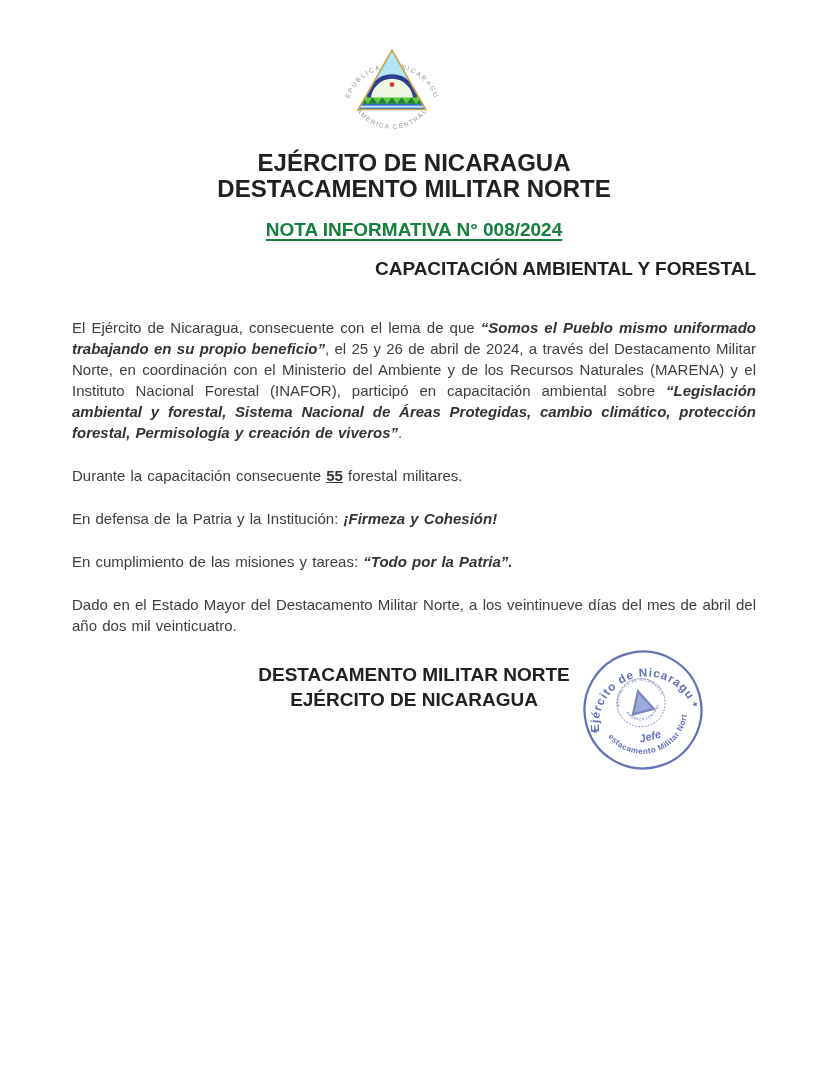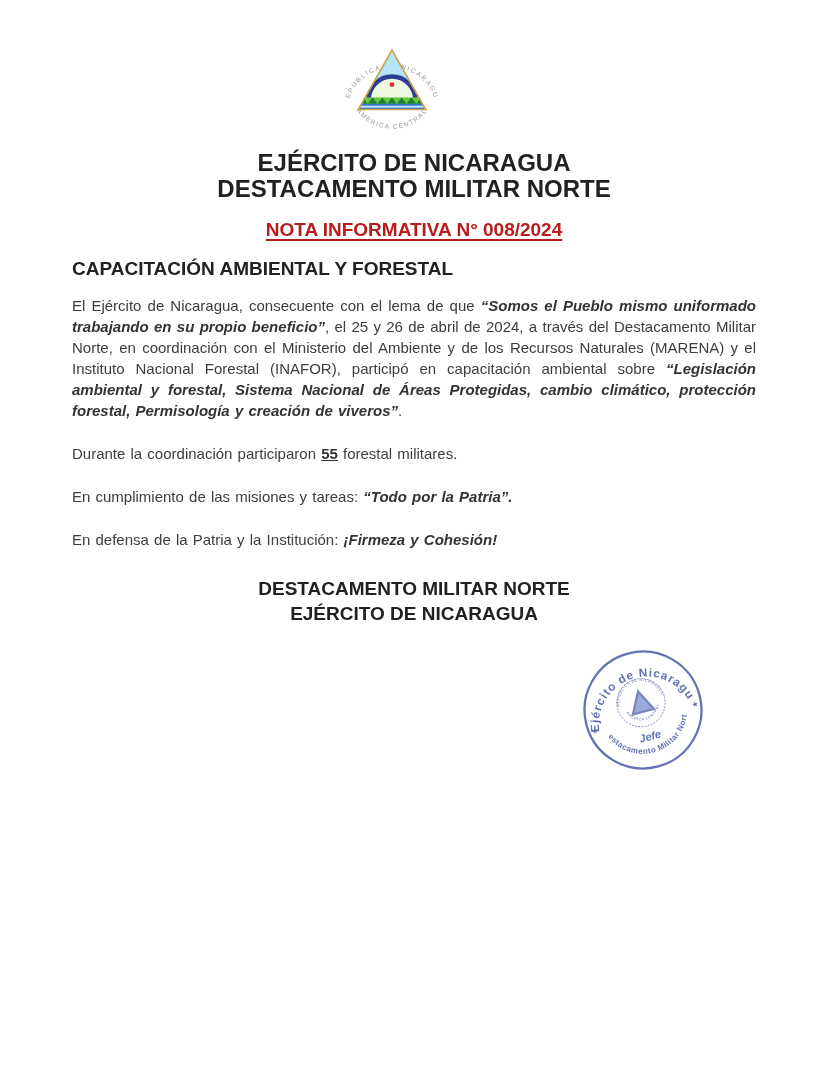--- a/index.html
+++ b/index.html
@@ -13,30 +13,30 @@
   .emblem-wrap{
     width:150px;margin:34px auto 0 auto;text-align:center;
     transform:translateX(-22px);
   }
   .title-block{
     text-align:center;margin-top:6px;
     font-weight:bold;font-size:24px;line-height:26px;color:#212121;
   }
   .note-number{
     text-align:center;margin-top:17px;
-    font-weight:bold;font-size:19px;color:#b91c1c;
+    font-weight:bold;font-size:19px;color:#15803d;
   }
   .note-number .underlined{
     text-decoration:underline;text-decoration-thickness:2px;text-underline-offset:3px;
   }
   .subject{
-    text-align:left;margin-top:17px;
+    text-align:right;margin-top:17px;
     font-weight:bold;font-size:19px;color:#212121;
   }
-  .body-text{margin-top:15px;}
+  .body-text{margin-top:37px;}
   .para{
     font-size:15px;line-height:21px;color:#3d3d3d;
     text-align:justify;margin:0 0 22px 0;
     word-spacing:1px;
   }
   .bi{font-weight:bold;font-style:italic;color:#333333;}
   .b{font-weight:bold;color:#333333;text-decoration:underline;}
   .signature{
     position:relative;text-align:center;margin-top:26px;
     font-weight:bold;font-size:19px;line-height:25px;color:#212121;
@@ -89,26 +89,27 @@
 
     <div class="note-number">
       <span class="underlined">NOTA INFORMATIVA N° 008/2024</span>
     </div>
 
     <div class="subject">CAPACITACIÓN AMBIENTAL Y FORESTAL</div>
 
     <div class="body-text">
       <p class="para"><span>El Ejército de Nicaragua, consecuente con el lema de que </span><span class="bi">“Somos el Pueblo mismo uniformado trabajando en su propio beneficio”</span><span>, el 25 y 26 de abril de 2024, a través del Destacamento Militar Norte, en coordinación con el Ministerio del Ambiente y de los Recursos Naturales (MARENA) y el Instituto Nacional Forestal (INAFOR), participó en capacitación ambiental sobre </span><span class="bi">“Legislación ambiental y forestal, Sistema Nacional de Áreas Protegidas, cambio climático, protección forestal, Permisología y creación de viveros”</span><span>.</span></p>
 
-      <p class="para"><span>Durante la coordinación participaron </span><span class="b">55</span><span> forestal militares.</span></p>
+      <p class="para"><span>Durante la capacitación consecuente </span><span class="b">55</span><span> forestal militares.</span></p>
+
+      <p class="para"><span>En defensa de la Patria y la Institución: </span><span class="bi">¡Firmeza y Cohesión!</span></p>
 
       <p class="para"><span>En cumplimiento de las misiones y tareas: </span><span class="bi">“Todo por la Patria”.</span></p>
 
-      <p class="para"><span>En defensa de la Patria y la Institución: </span><span class="bi">¡Firmeza y Cohesión!</span></p>
-
+      <p class="para">Dado en el Estado Mayor del Destacamento Militar Norte, a los veintinueve días del mes de abril del año dos mil veinticuatro.</p>
     </div>
 
     <div class="signature">
       <div>DESTACAMENTO MILITAR NORTE</div>
       <div>EJÉRCITO DE NICARAGUA</div>
     </div>
 
   </div>
 
   <div class="stamp">

